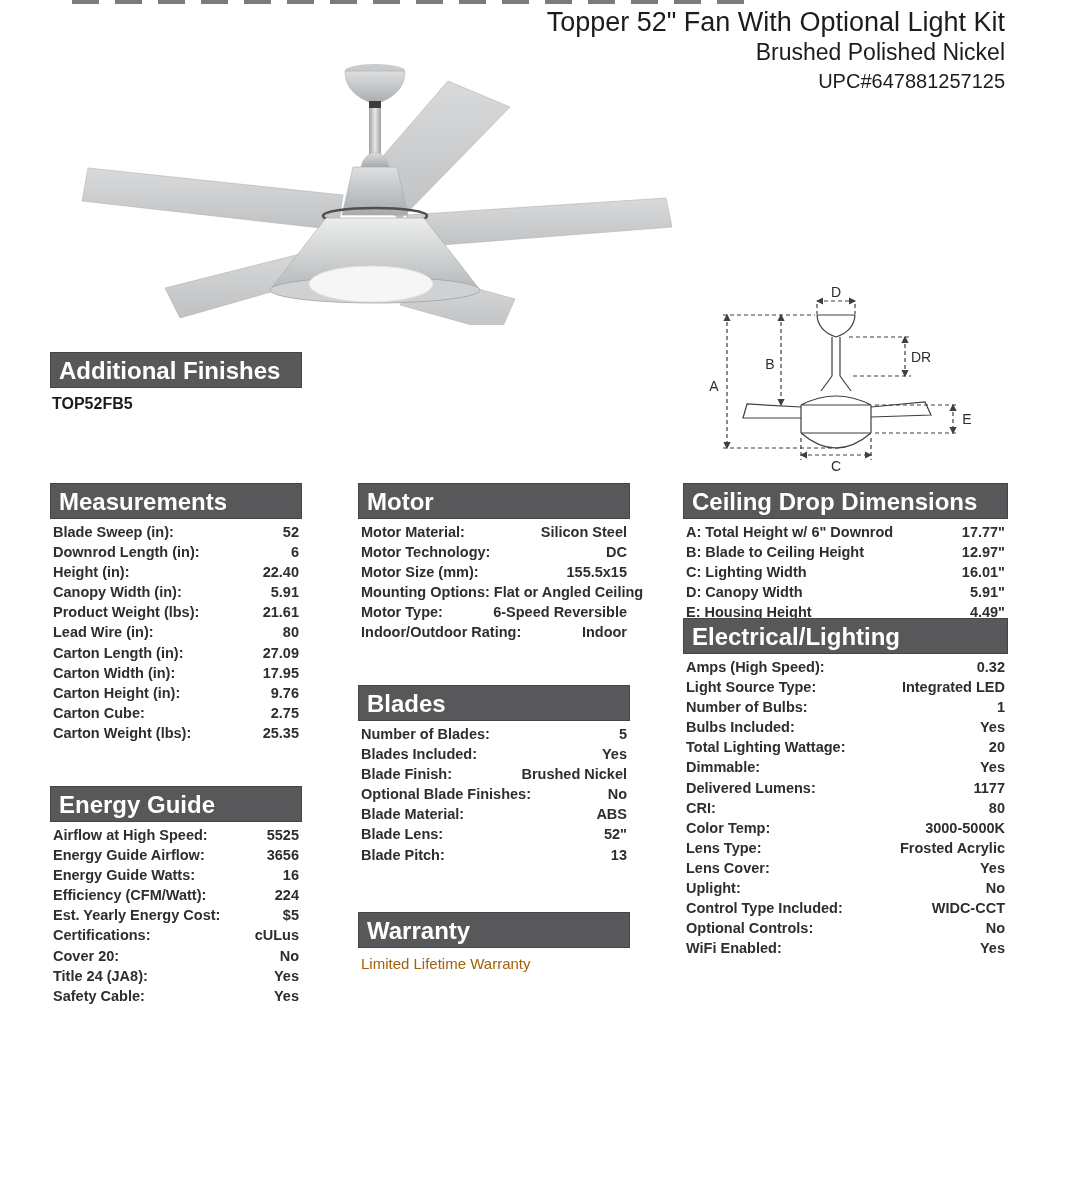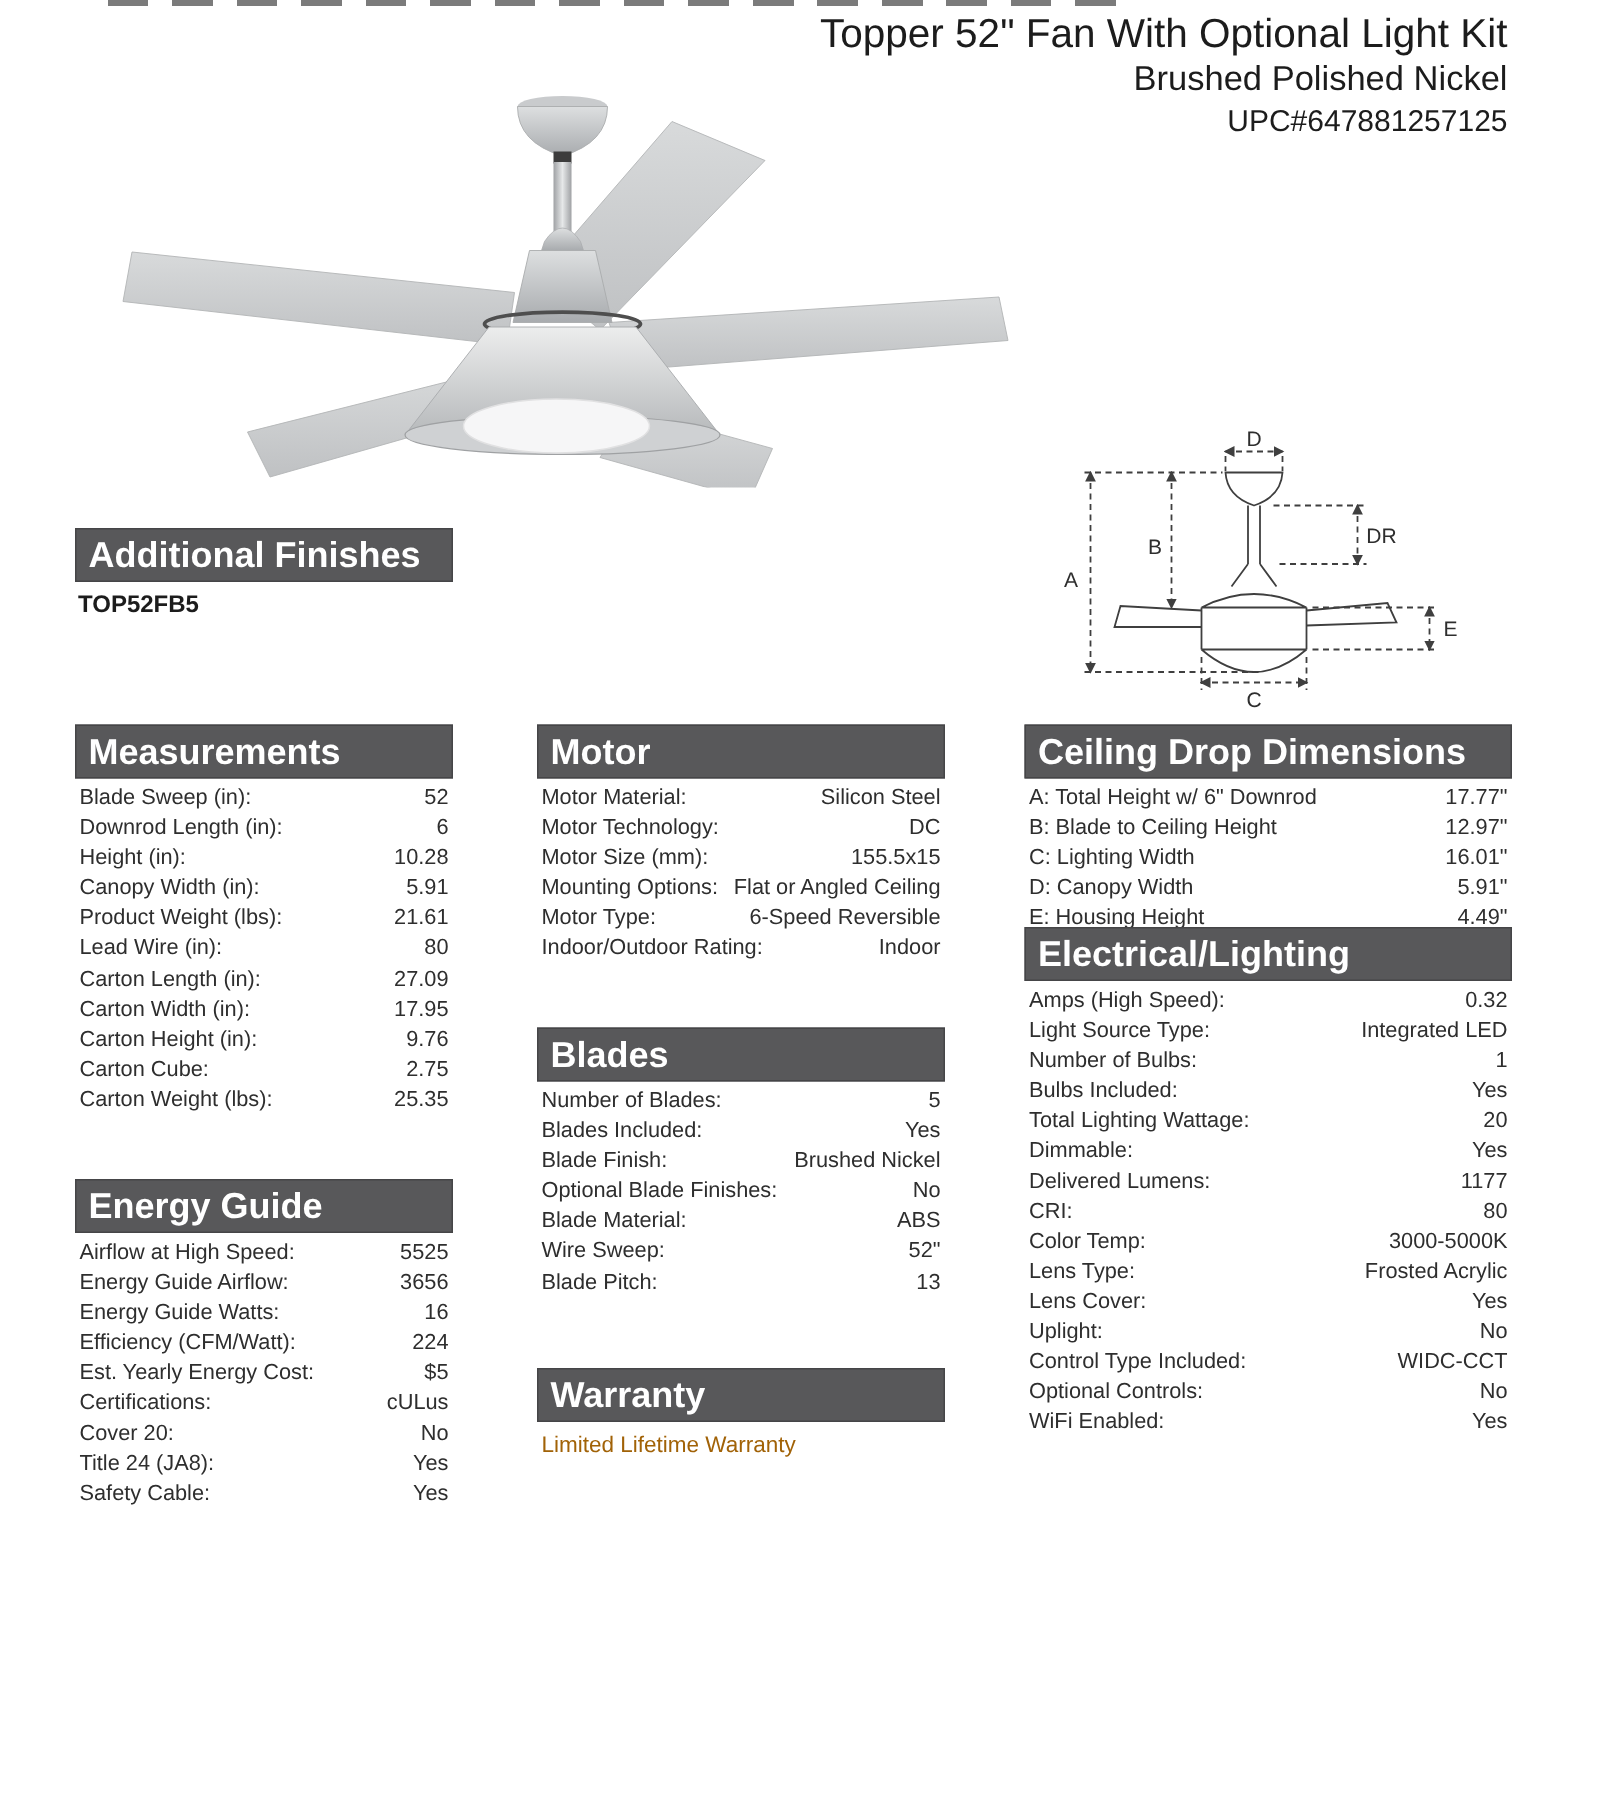--- a/index.html
+++ b/index.html
@@ -13,21 +13,21 @@
   .titleblock .t3{font-size:20px;line-height:28px;}
   .fanimg{position:absolute;left:50px;top:55px;width:670px;height:270px;}
   .diagram{position:absolute;left:697px;top:281px;width:290px;height:192px;}
   .af{position:absolute;left:50px;top:332px;width:252px;margin-top:20px;}
   .af .bar{margin-bottom:7px;}
   .model{font-size:16px;font-weight:bold;color:#1c1c1c;padding-left:2px;}
   .bar{background:#58585a;border:1px solid #454547;height:36px;line-height:36px;
        color:#fff;font-weight:bold;font-size:24px;padding-left:8px;white-space:nowrap;
        box-sizing:border-box;width:100%;}
   section.spec{position:absolute;}
-  .rows{margin-top:3px;}
+  .rows{margin-top:3px;font-weight:bold;}
   .row{display:flex;justify-content:space-between;gap:4px;line-height:20.1px;
        font-size:14.5px;padding:0 3px;white-space:nowrap;color:#2e2e2e;}
   .row .lbl{text-align:left;}
   .row .val{text-align:right;}
   .note{font-size:15px;line-height:20px;margin-top:6px;padding-left:3px;color:#a16207;}
 </style>
 </head>
 <body>
 
 <div class="page">
@@ -138,21 +138,21 @@
           <span class="val">52</span>
         </div>
 
         <div class="row">
           <span class="lbl">Downrod Length (in):</span>
           <span class="val">6</span>
         </div>
 
         <div class="row">
           <span class="lbl">Height (in):</span>
-          <span class="val">10.28</span>
+          <span class="val">22.40</span>
         </div>
 
         <div class="row">
           <span class="lbl">Canopy Width (in):</span>
           <span class="val">5.91</span>
         </div>
 
         <div class="row">
           <span class="lbl">Product Weight (lbs):</span>
           <span class="val">21.61</span>
@@ -300,21 +300,21 @@
           <span class="lbl">Optional Blade Finishes:</span>
           <span class="val">No</span>
         </div>
 
         <div class="row">
           <span class="lbl">Blade Material:</span>
           <span class="val">ABS</span>
         </div>
 
         <div class="row">
-          <span class="lbl">Wire Sweep:</span>
+          <span class="lbl">Blade Lens:</span>
           <span class="val">52"</span>
         </div>
 
         <div class="row">
           <span class="lbl">Blade Pitch:</span>
           <span class="val">13</span>
         </div>
       </div>
   </section>
 

